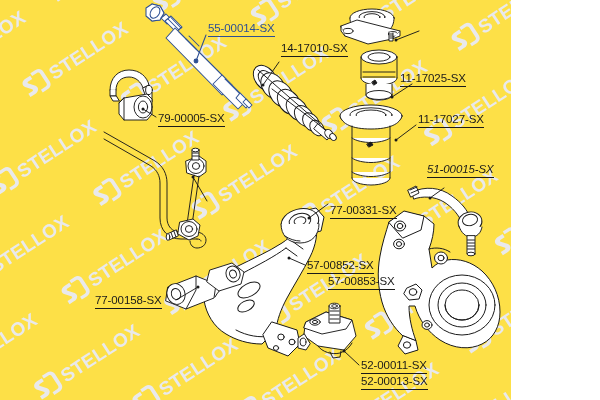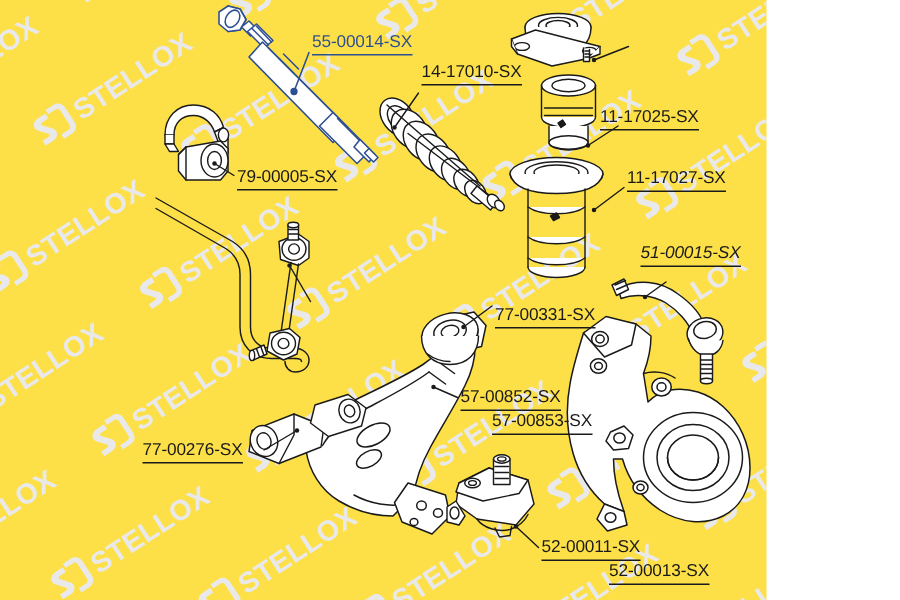--- a/index.html
+++ b/index.html
@@ -514,18 +514,18 @@
   <div id="labels">
     <div class="lbl hl" style="left:208px;top:22px;">55-00014-SX</div>
     <div class="lbl" style="left:281px;top:42px;">14-17010-SX</div>
     <div class="lbl" style="left:400px;top:72px;">11-17025-SX</div>
     <div class="lbl" style="left:418px;top:113px;">11-17027-SX</div>
     <div class="lbl" style="left:158px;top:112px;">79-00005-SX</div>
     <div class="lbl" style="left:427px;top:163px;font-style:italic;">51-00015-SX</div>
     <div class="lbl" style="left:330px;top:204px;">77-00331-SX</div>
     <div class="lbl" style="left:307px;top:259px;">57-00852-SX</div>
     <div class="lbl" style="left:307px;top:275px;margin-left:21px;">57-00853-SX</div>
-    <div class="lbl" style="left:95px;top:294px;">77-00276-SX</div>
+    <div class="lbl" style="left:95px;top:294px;">77-00158-SX</div>
     <div class="lbl" style="left:361px;top:359px;text-align:right;">52-00011-SX</div>
-    <div class="lbl" style="left:361px;top:375px;margin-left:45px;">52-00013-SX</div>
+    <div class="lbl" style="left:361px;top:375px;">52-00013-SX</div>
   </div>
 
 </div>
 
 </body></html>

